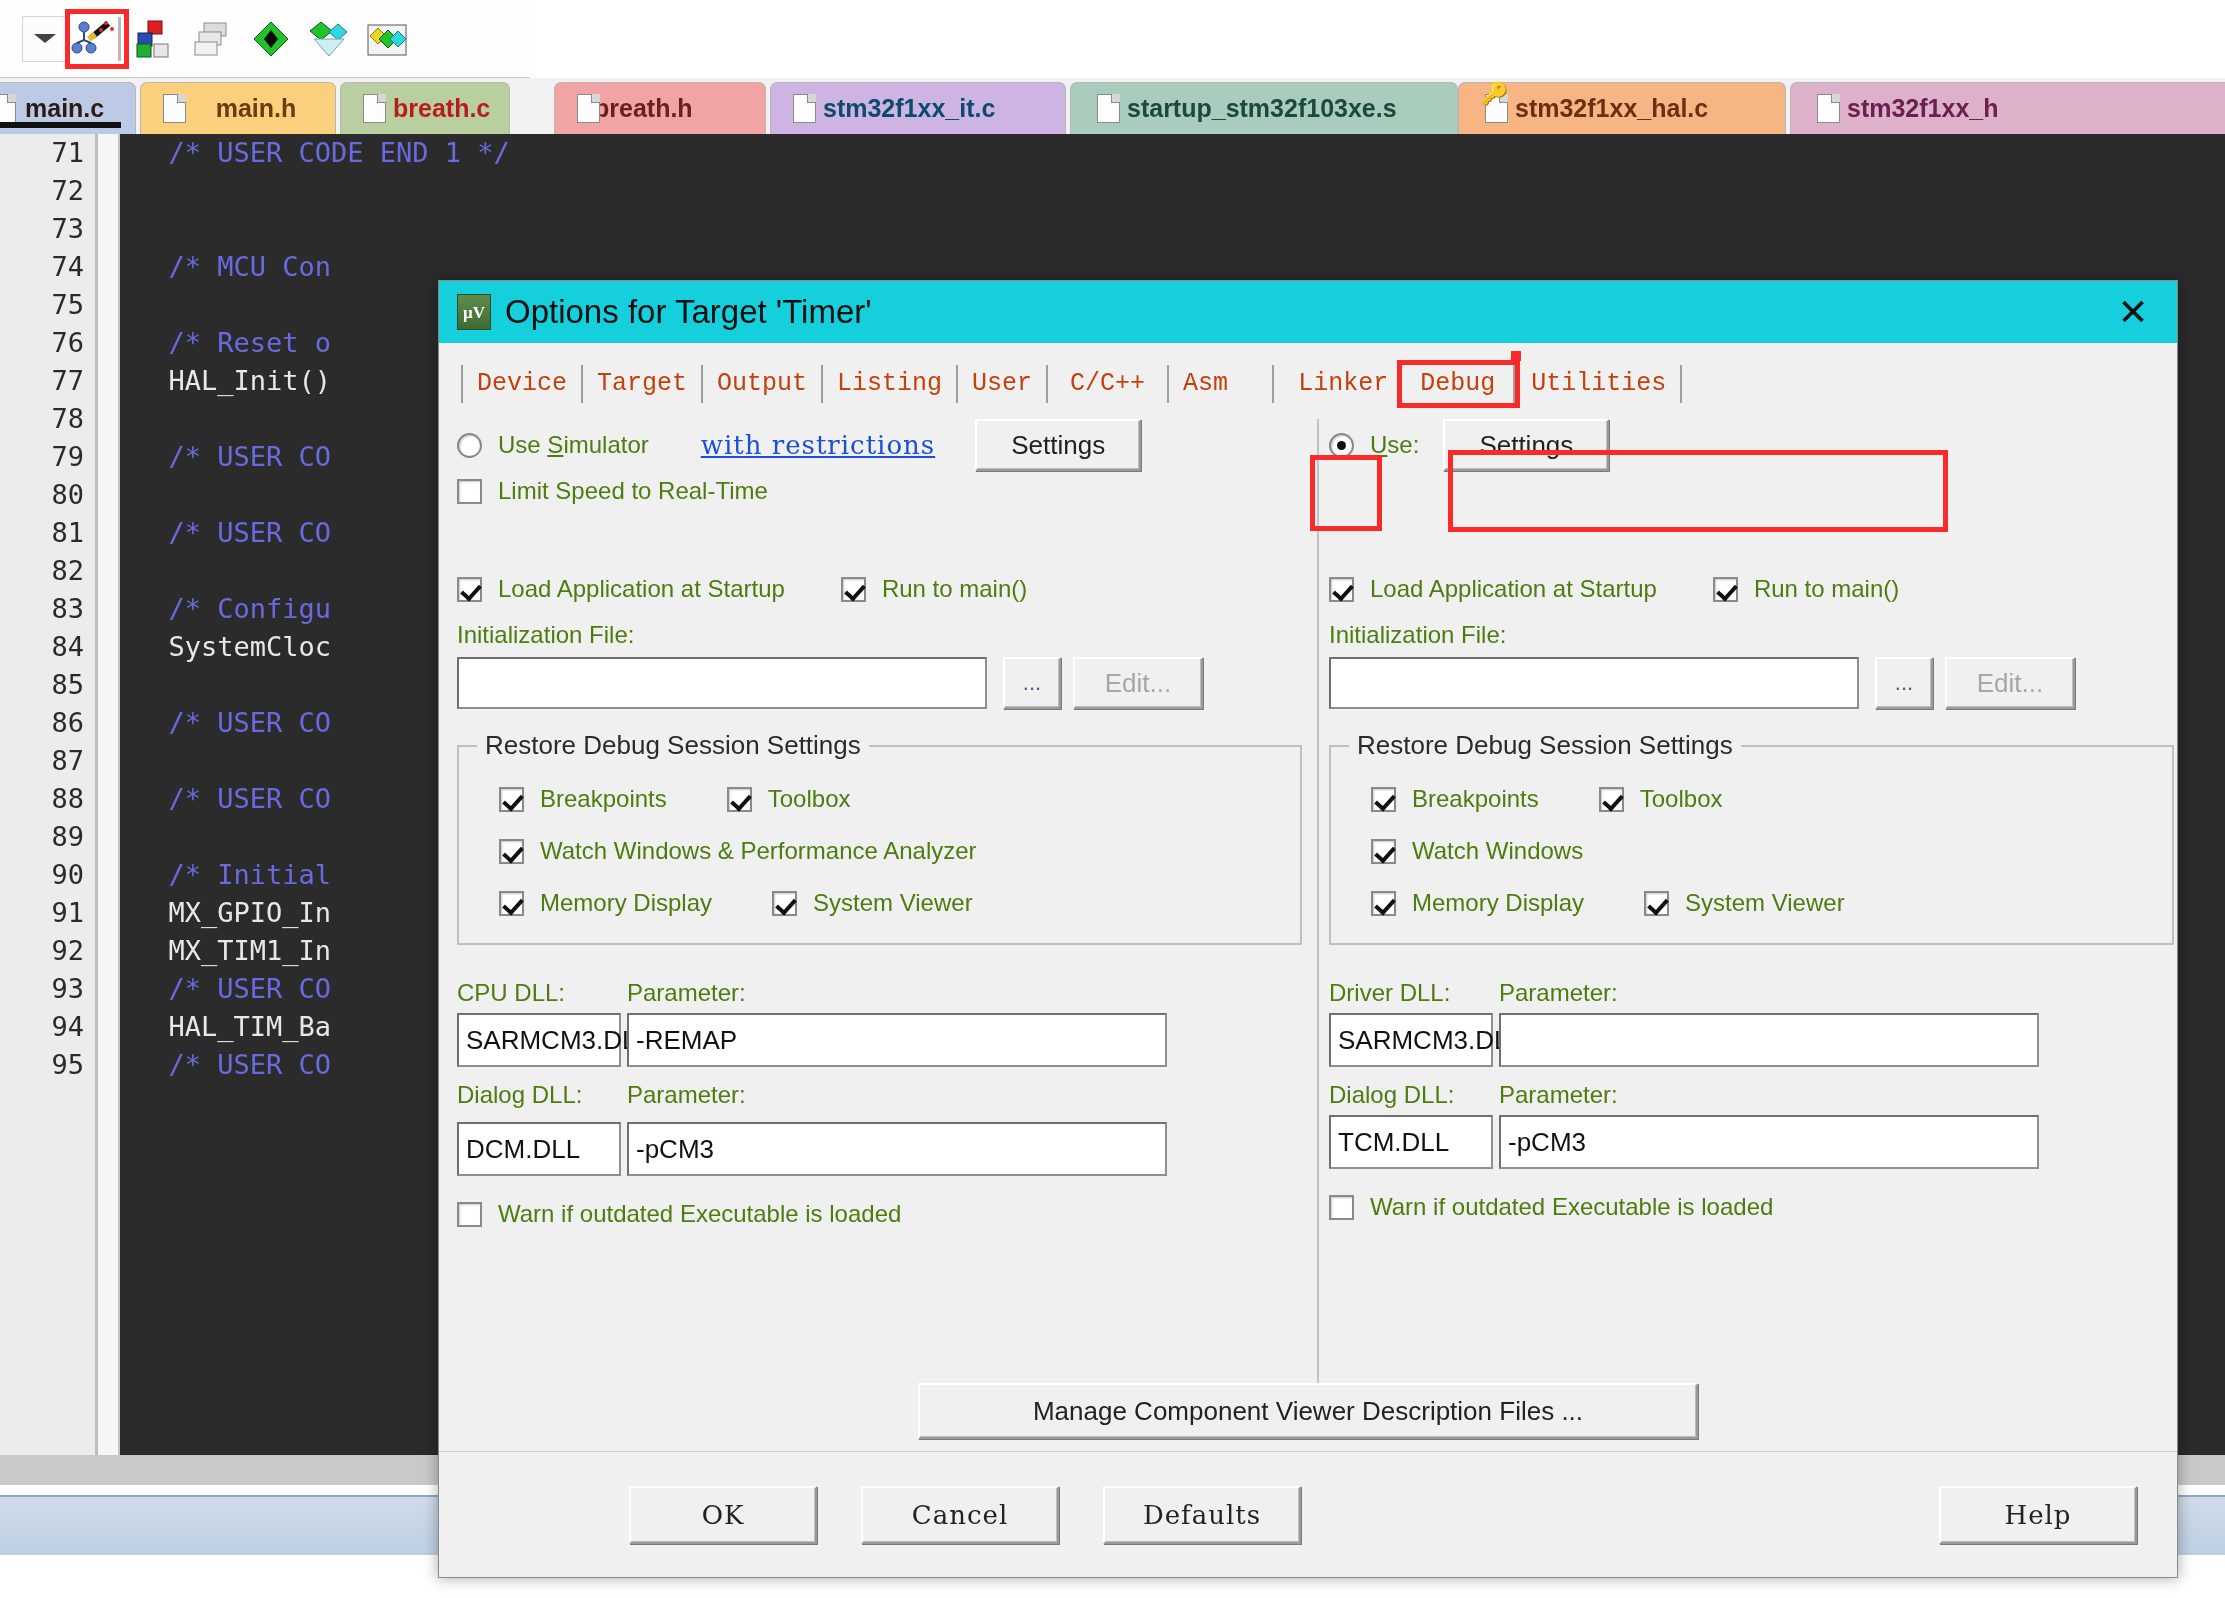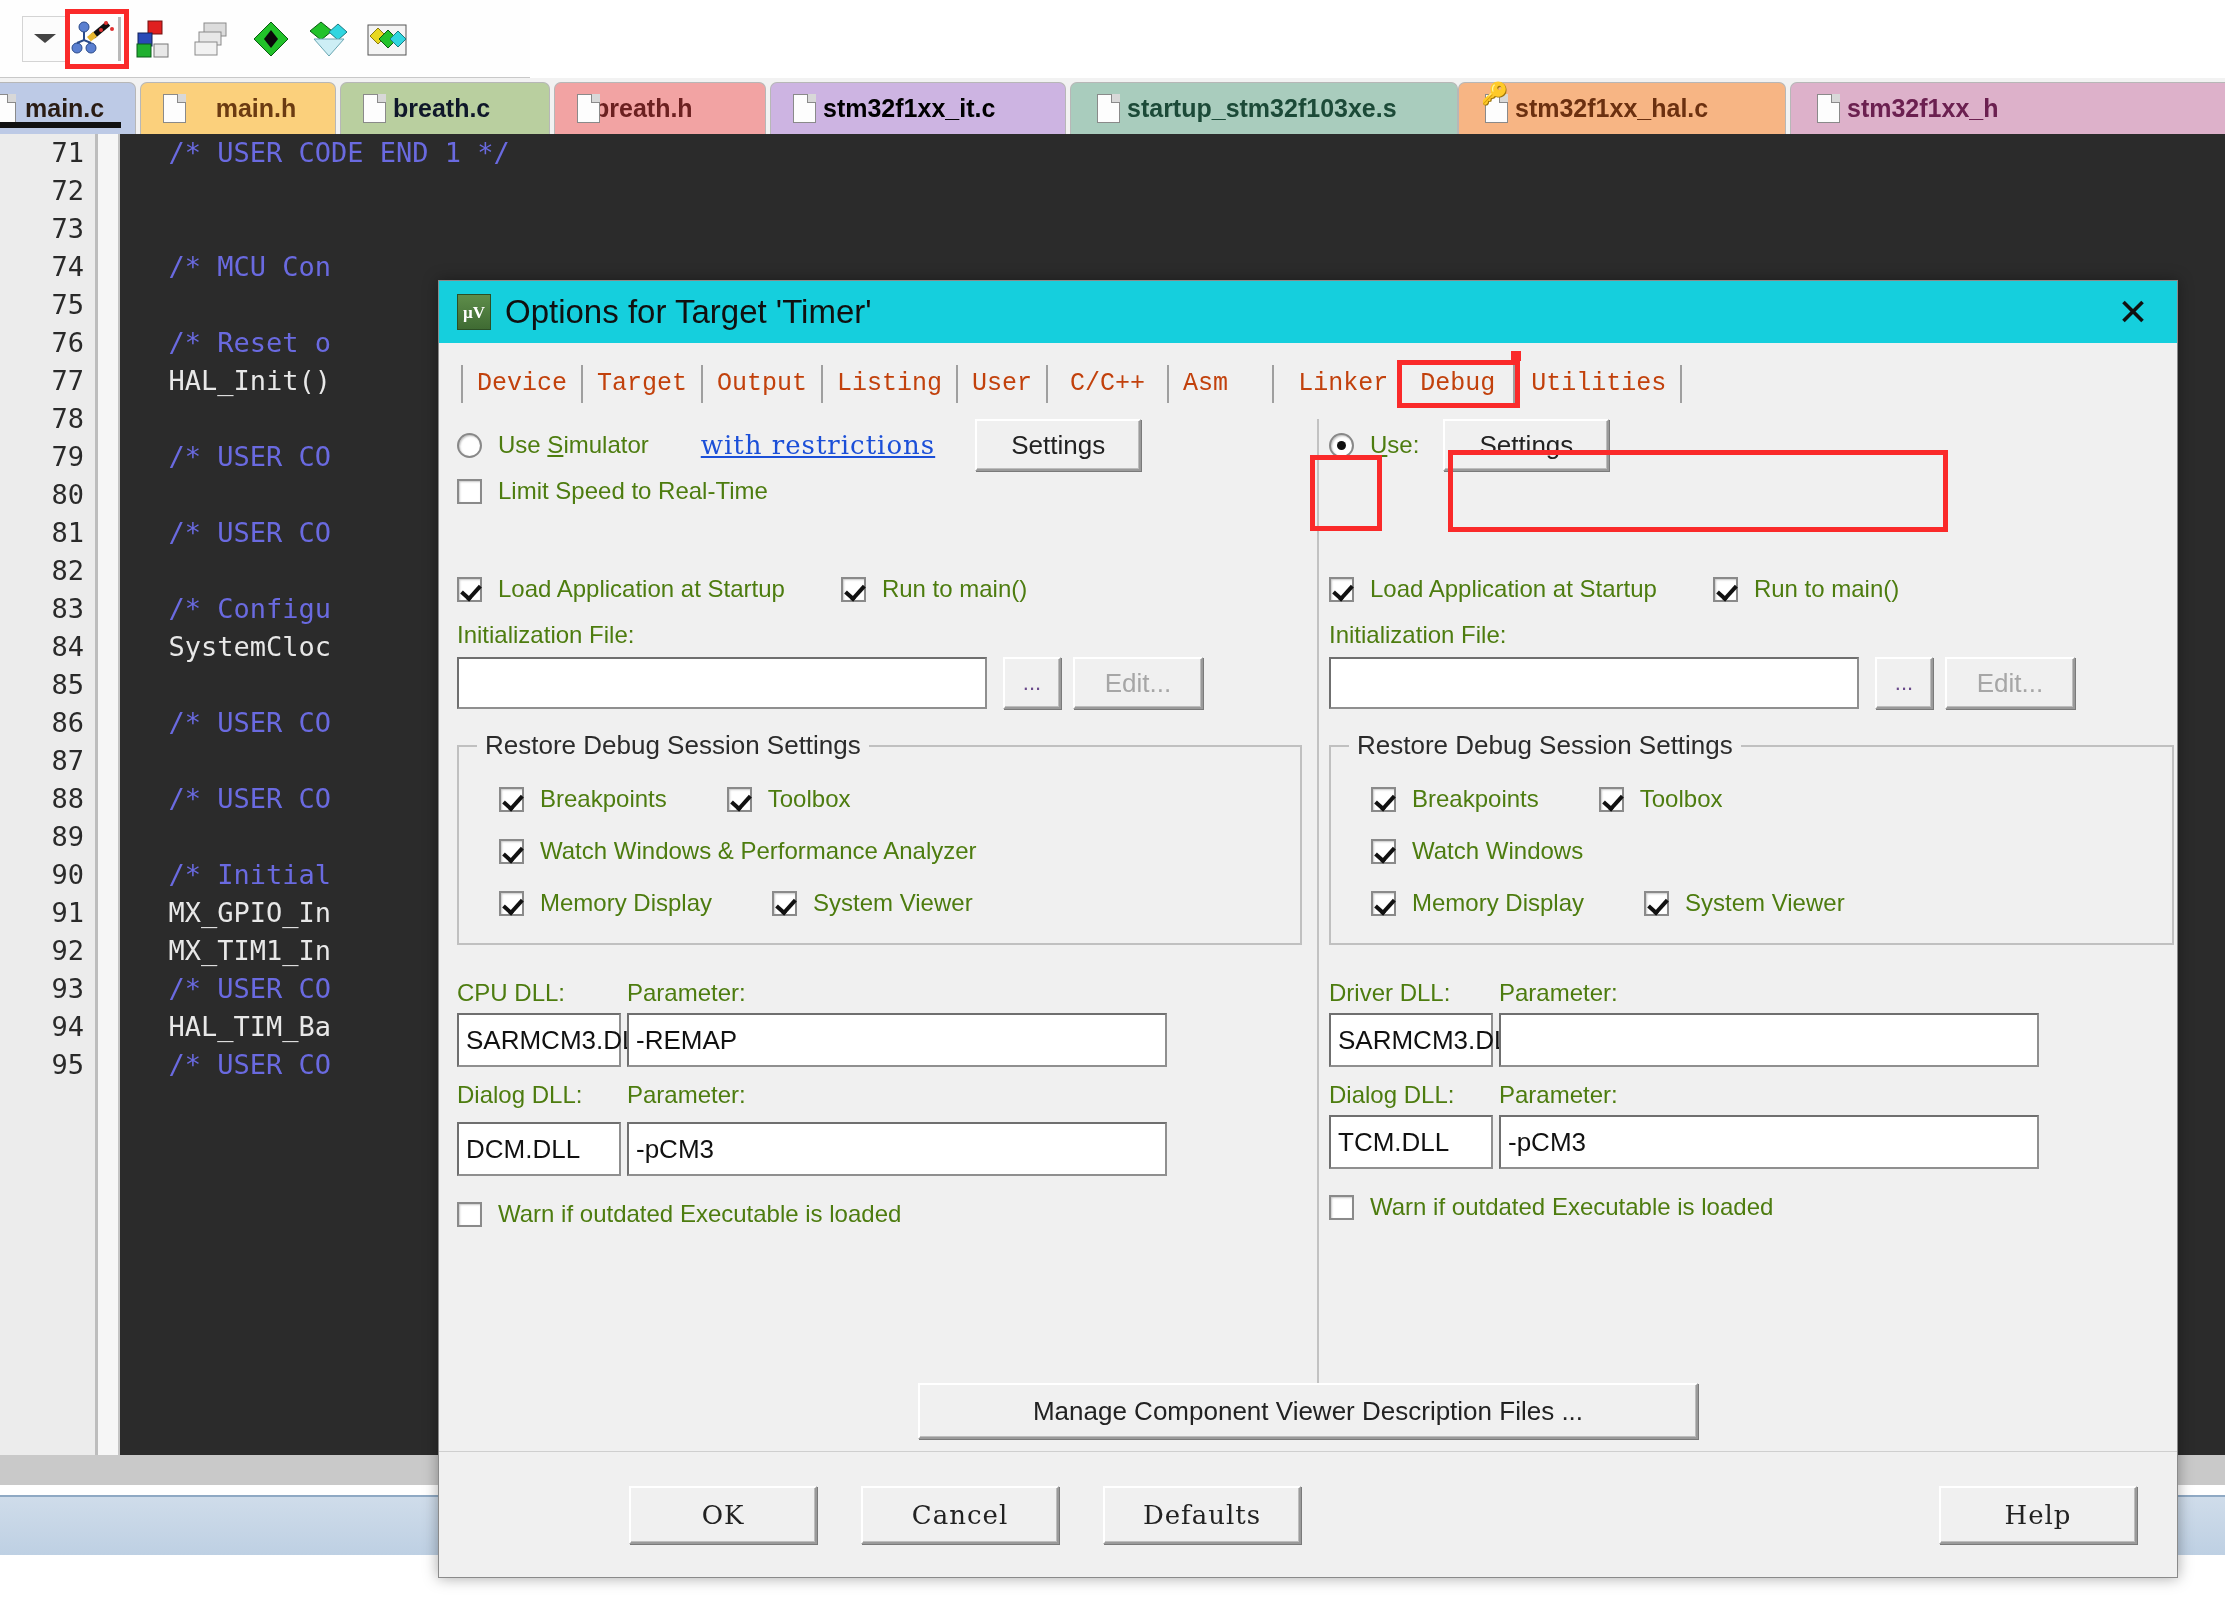--- a/index.html
+++ b/index.html
@@ -231,29 +231,29 @@
   <div id="tabbar">
     <div class="ftab active" style="left:-24px; width:160px; background:#bdcae6; color:#2a1c14;">
       <span class="ficon"></span>
       <span>main.c</span>
       <span class="tab-underline"></span>
     </div>
     <div class="ftab" style="left:140px; width:196px; background:#fbd07c; color:#6b3b12; justify-content:center;">
       <span class="ficon" style="position:absolute;left:22px;"></span>
       <span style="margin-left:36px;">main.h</span>
     </div>
-    <div class="ftab" style="left:340px; width:210px; background:#b9cf9f; color:#0f172a;">
+    <div class="ftab" style="left:340px; width:170px; background:#b9cf9f; color:#b91c1c;">
       <span class="ficon" style="position:absolute;left:22px;"></span>
       <span style="margin-left:36px;">breath.c</span>
     </div>
     <div class="ftab" style="left:554px; width:212px; background:#f2a3a3; color:#6b2020;">
       <span class="ficon" style="position:absolute;left:22px;"></span>
       <span style="margin-left:23px;">breath.h</span>
     </div>
-    <div class="ftab" style="left:770px; width:296px; background:#cdb4e2; color:#000000;">
+    <div class="ftab" style="left:770px; width:296px; background:#cdb4e2; color:#0c4a6e;">
       <span class="ficon" style="position:absolute;left:22px;"></span>
       <span style="margin-left:36px;">stm32f1xx_it.c</span>
     </div>
     <div class="ftab" style="left:1070px; width:388px; background:#a9ccbd; color:#1c4a38;">
       <span class="ficon" style="position:absolute;left:26px;"></span>
       <span style="margin-left:40px;">startup_stm32f103xe.s</span>
     </div>
     <div class="ftab" style="left:1458px; width:328px; background:#f7b584; color:#6b3010;">
       <span class="ficon" style="position:absolute;left:26px;"></span>
       <span class="keyicon" style="left:22px;">🔑</span>

